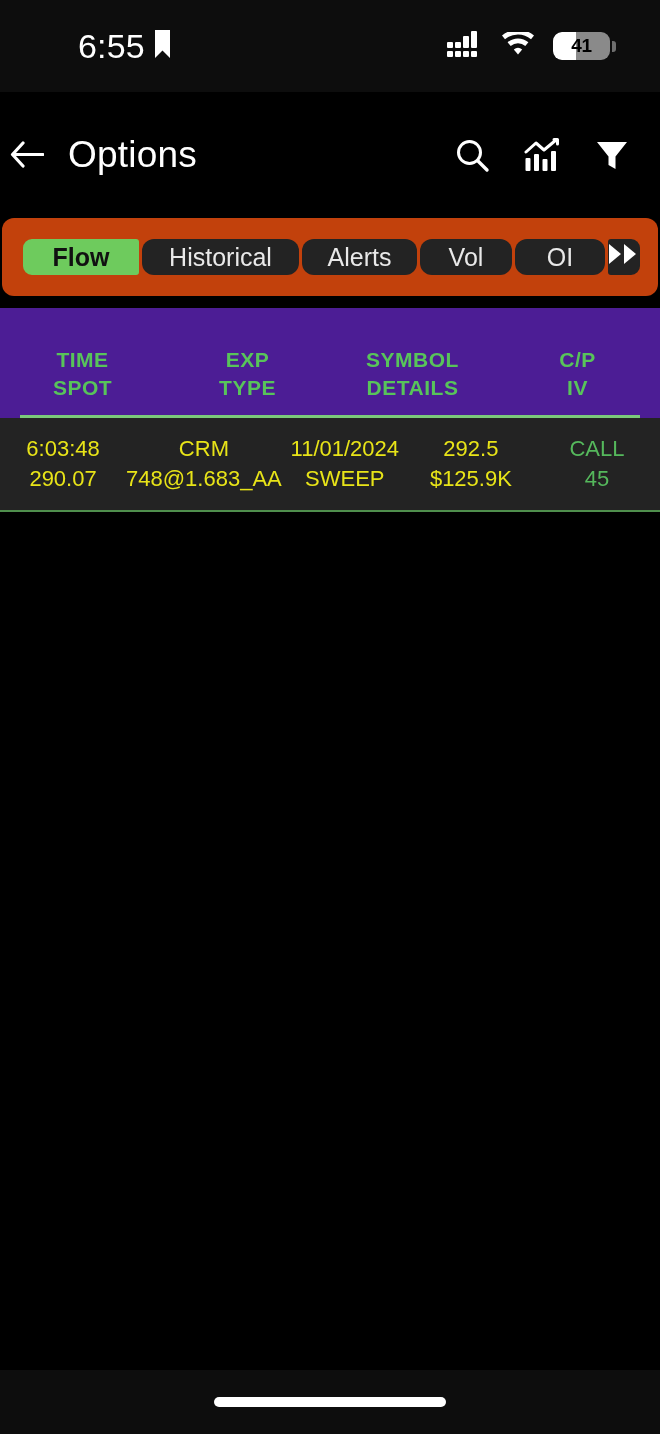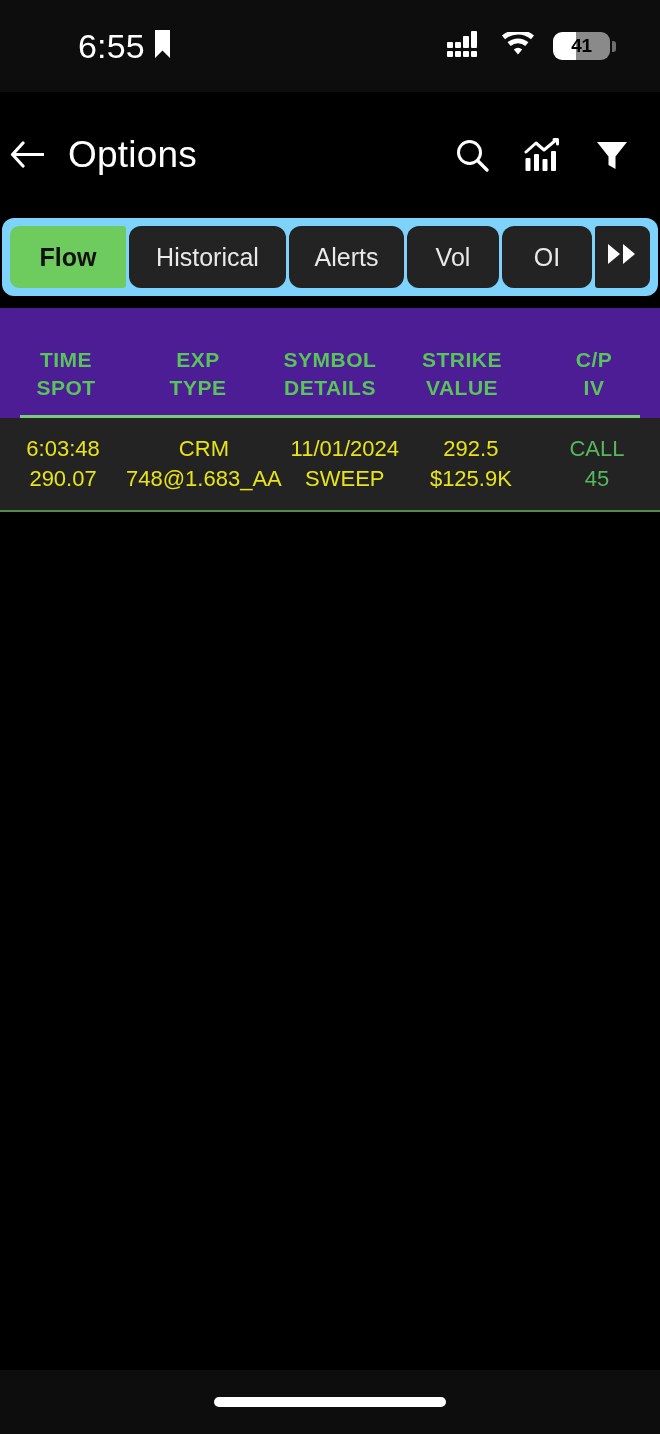--- a/index.html
+++ b/index.html
@@ -37,22 +37,22 @@
     justify-content: space-between; padding: 0 26px 0 4px; flex: 0 0 auto;
   }
   .appbar-left { display: flex; align-items: center; gap: 18px; }
   .back-btn { width: 46px; height: 46px; display: flex; align-items: center; justify-content: center; cursor: pointer; }
   .page-title { color: #fff; font-size: 37px; font-weight: 400; letter-spacing: .2px; }
   .appbar-right { display: flex; align-items: center; gap: 26px; }
   .icon-btn { width: 44px; height: 44px; display: flex; align-items: center; justify-content: center; cursor: pointer; }
 
   
   .tabs-outer {
-    margin: 0 2px; height: 78px; background: #7dd3fc; border-radius: 12px;
-    display: flex; align-items: stretch; padding: 8px; gap: 3px; flex: 0 0 auto;
+    margin: 0 2px; height: 78px; background: #c2410c; border-radius: 12px;
+    display: flex; align-items: stretch; padding: 21px; gap: 3px; flex: 0 0 auto;
   }
   .tab {
     background: #232323; color: #e9e9e9; font-size: 25px; font-weight: 400;
     display: flex; align-items: center; justify-content: center;
     border-radius: 12px; cursor: pointer; white-space: nowrap;
   }
   .tab.active { background: #6ecb5d; color: #111; font-weight: 700; border-radius: 9px 3px 3px 9px; }
   .tab-flow      { flex: 0 0 116px; }
   .tab-historical{ flex: 0 0 157px; }
   .tab-alerts    { flex: 0 0 115px; }
@@ -185,24 +185,20 @@
         </div>
         <div class="th">
           <span>EXP</span>
           <span class="l2">TYPE</span>
         </div>
         <div class="th">
           <span>SYMBOL</span>
           <span class="l2">DETAILS</span>
         </div>
         <div class="th">
-          <span>STRIKE</span>
-          <span class="l2">VALUE</span>
-        </div>
-        <div class="th">
           <span>C/P</span>
           <span class="l2">IV</span>
         </div>
       </div>
       <div class="head-rule"></div>
     </div>
 
     <div class="data-row">
       <div class="td">
         <span>6:03:48</span>

